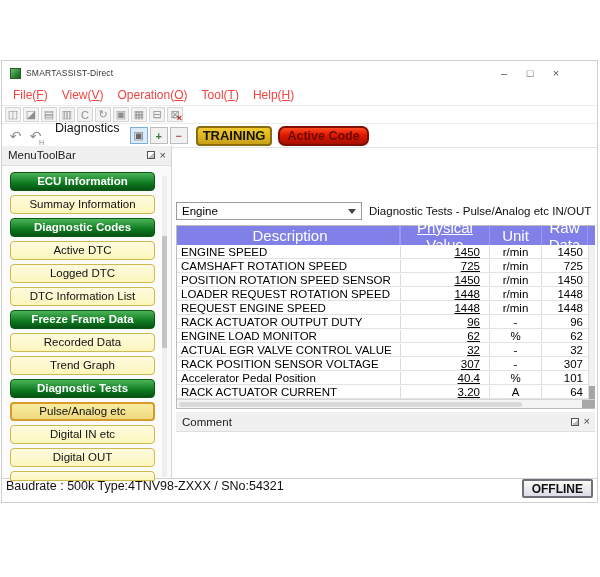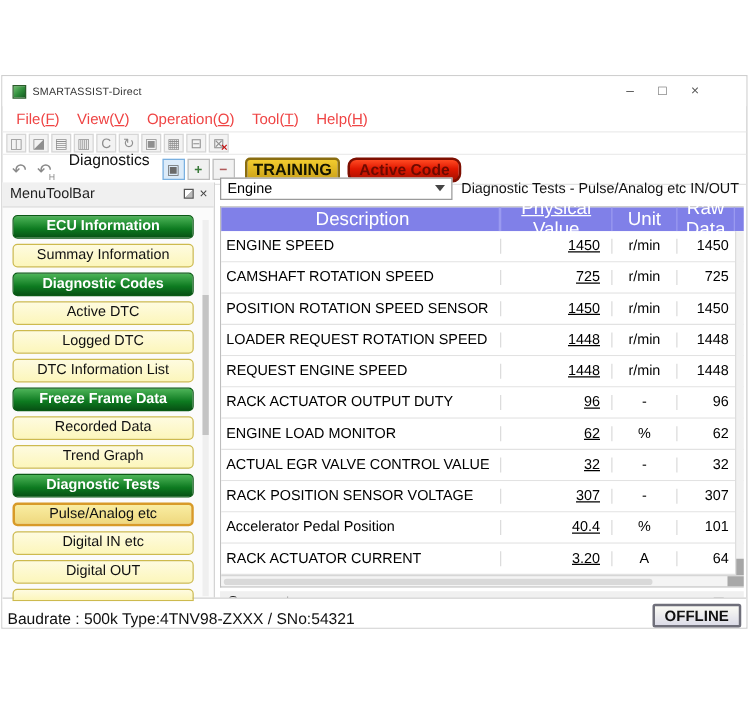--- a/index.html
+++ b/index.html
@@ -78,38 +78,38 @@
     align-items:center; padding:0 5px; font-size:11.5px; justify-content:space-between; }
   .caret { width:0; height:0; border-left:4px solid transparent; border-right:4px solid transparent;
     border-top:5px solid #444; }
   .view-title { font-size:11.5px; color:#111; margin-left:7px; white-space:nowrap; }
 
   .grid { margin-top:3px; border:1px solid #bdbdbd; border-right:none; position:relative;
     display:flex; flex-direction:column; flex:0 0 auto; }
   .thead { height:19px; background:var(--hdr,#8080e8); color:#fff; display:flex; font-size:15px;
     padding-right:7px; }
   .th { display:flex; align-items:center; justify-content:center; border-right:1px solid #9a9af0; }
-  .trow { height:25px; display:flex; font-size:11.5px; border-bottom:1px solid #e2e2e2;
+  .trow { height:14px; display:flex; font-size:11.5px; border-bottom:1px solid #e2e2e2;
     align-items:center; padding-right:7px; background:#fff; }
   .c-desc { flex:1; padding-left:4px; overflow:hidden; white-space:nowrap; }
   .c-phys { width:90px; flex:0 0 auto; text-align:right; padding-right:9px; border-left:1px solid #dcdcdc; border-right:1px solid #dcdcdc;text-decoration:underline; }
   .c-unit { width:52px; flex:0 0 auto; text-align:center; border-right:1px solid #dcdcdc; }
   .c-raw  { width:46px; flex:0 0 auto; text-align:right; padding-right:5px; }
   .thead .c-phys, .thead .c-unit, .thead .c-raw { text-align:center; padding-right:0; border-color:#9a9af0; }
   .vscroll { position:absolute; top:19px; right:0; bottom:9px; width:7px; background:#f1f1f1; border-left:1px solid #ddd; }
   .vthumb { position:absolute; bottom:0; left:0; width:100%; height:13px; background:#a6a6a6; }
   .hscroll { height:9px; background:#f4f4f4; position:relative; border-top:1px solid #d6d6d6; }
   .hthumb { position:absolute; left:2px; top:2px; height:5px; width:82%; background:#d9d9d9; border-radius:3px; }
   .hcorner { position:absolute; right:0; top:0; width:13px; height:8px; background:#a8a8a8; }
 
   .comment-panel { flex:1 1 auto; display:flex; flex-direction:column; margin-top:3px; min-height:0; }
   .comment-body { flex:1; background:#fdfdfd; border-left:1px solid #eee; }
 
   
-  .statusbar { height:24px; flex:0 0 auto; border-top:1px solid #d0d0d0; display:flex; align-items:flex-end;
+  .statusbar { height:24px; flex:0 0 auto; border-top:1px solid #d0d0d0; display:flex; align-items:flex-start;
     padding:0 4px 0 4px; font-size:12.5px; color:#111; background:#fff; }
   .offline-btn { margin-left:auto; border:2px solid #6f6f7a; border-radius:2px;
     background:linear-gradient(180deg,#fbfbf4, var(--offline,#dcdce8)); font-size:12px; font-weight:bold;
     color:#111; padding:1px 8px; height:19px; display:flex; align-items:center; }
 </style>
 </head>
 <body>
 
 <div class="stage">
   <div class="window">

